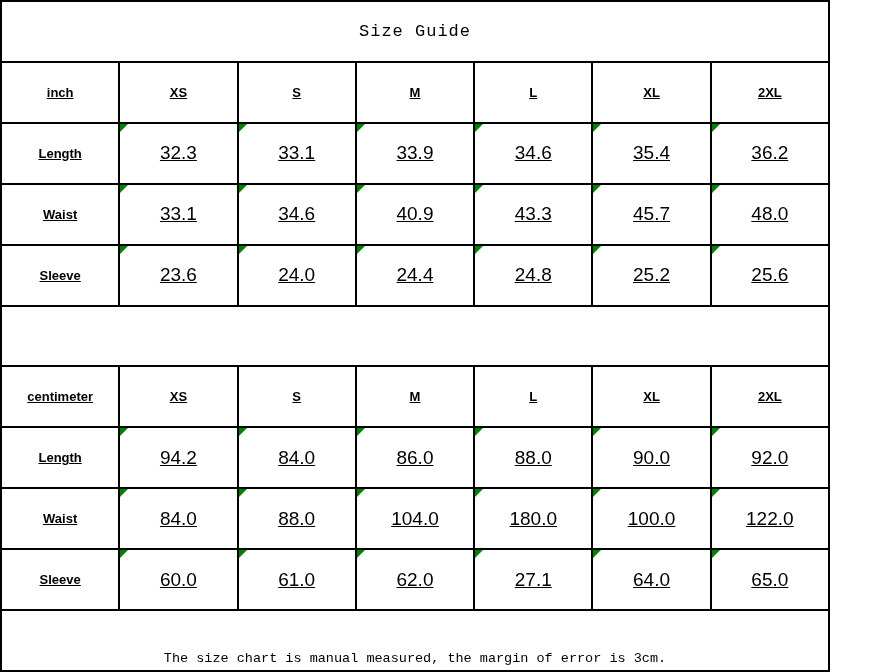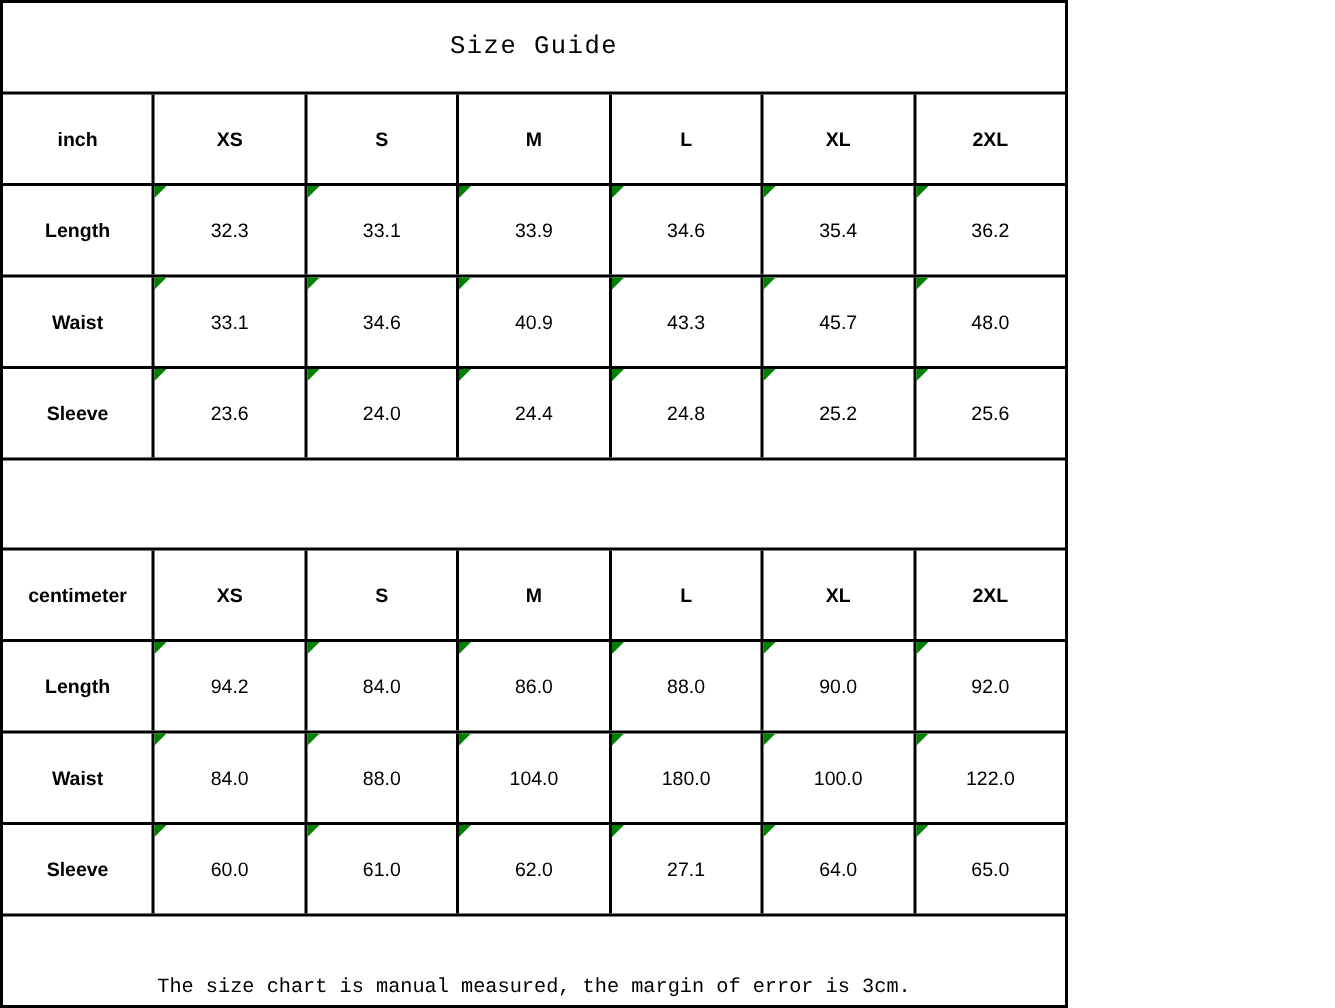--- a/index.html
+++ b/index.html
@@ -1,17 +1,17 @@
 <!DOCTYPE html>
 <html style="--border: #000000; --background: #ffffff; --text: #000000; --flag_green: #008000;"><head>
 <meta charset="utf-8">
 <style>
   html, body { margin: 0; padding: 0; background: #ffffff; }
   .sheet {
-    width: 712px;
+    width: 830px;
     height: 672px;
     box-sizing: border-box;
     border: 2px solid var(--border, #000);
     background: var(--background, #fff);
     color: var(--text, #000);
     display: flex;
     flex-direction: column;
   }
   .row {
     flex: 1;
@@ -21,20 +21,21 @@
   }
   .row:first-child { border-top: none; }
   .cell {
     flex: 1;
     min-width: 0;
     border-left: 2px solid var(--border, #000);
     display: flex;
     align-items: center;
     justify-content: center;
     position: relative;
+    text-decoration: underline;
   }
   .cell:first-child { border-left: none; }
   .title-row, .gap-row, .footer-row {
     align-items: center;
     justify-content: center;
   }
   .title {
     font-family: "Liberation Mono", "DejaVu Sans Mono", monospace;
     font-size: 17px;
     letter-spacing: 1px;
@@ -46,21 +47,21 @@
     color: var(--text, #000);
     margin-top: 36px;
   }
   .label, .head {
     font-family: "Liberation Sans", "DejaVu Sans", sans-serif;
     font-weight: bold;
     font-size: 13px;
   }
   .val {
     font-family: "Liberation Sans", "DejaVu Sans", sans-serif;
-    font-size: 13px;
+    font-size: 19px;
   }
   .tri {
     position: absolute;
     top: 0;
     left: 0;
     width: 0;
     height: 0;
     border-top: 8px solid var(--flag_green, #008000);
     border-right: 8px solid transparent;
   }

